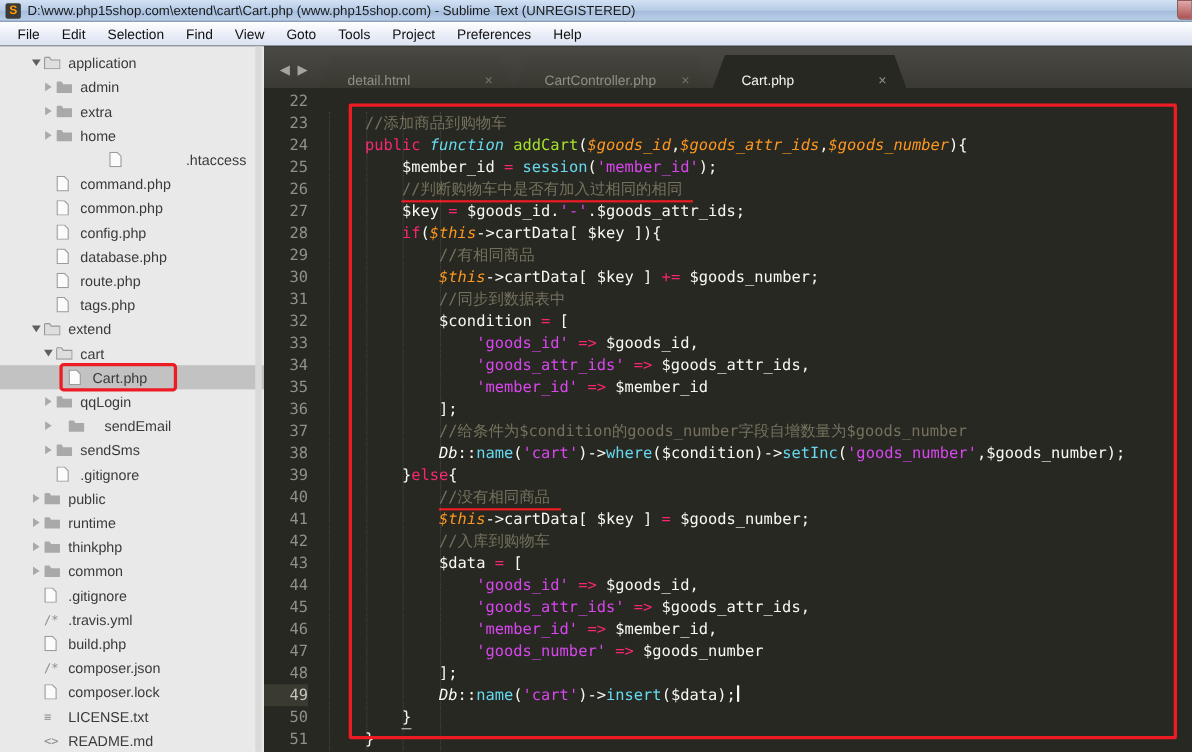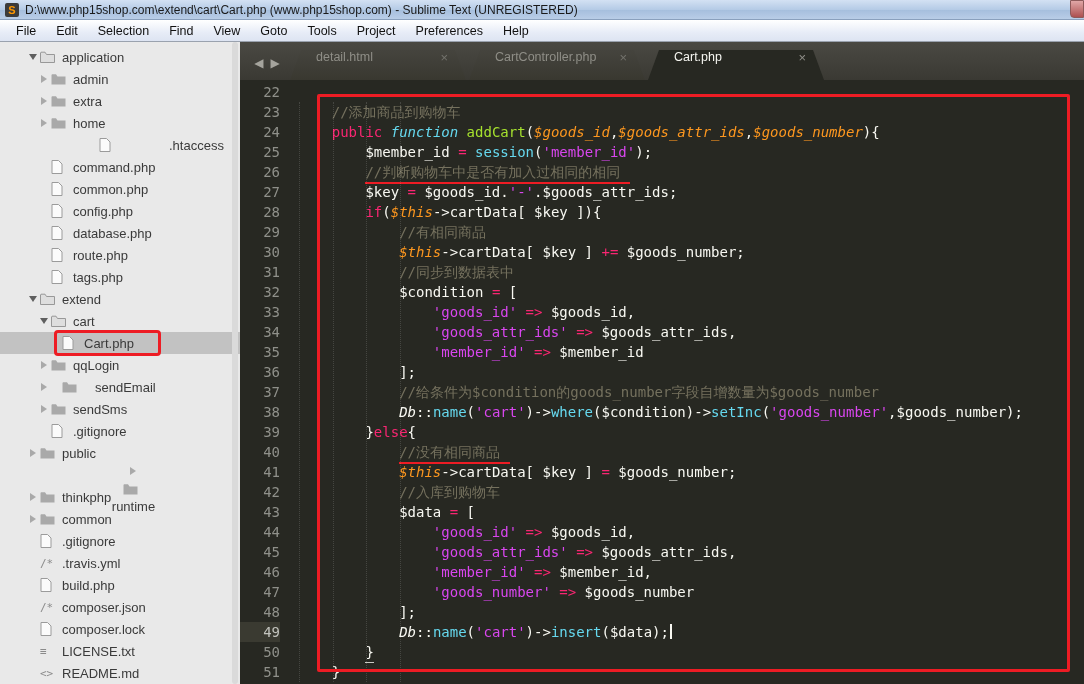--- a/index.html
+++ b/index.html
@@ -33,21 +33,21 @@
   .tri-down{width:0;height:0;border-left:4px solid transparent;border-right:4px solid transparent;border-top:6px solid #5f5f5f}
   .tree-icon{width:21px;flex:0 0 21px;display:flex;align-items:center}
   .txt-icon{font-family:"DejaVu Sans Mono",monospace;font-size:11px;color:#8b8b8b}
   .side-label{padding-left:1px}
 
   
   .editor{position:absolute;left:240px;top:42px;width:844px;height:642px;background:#272822;overflow:hidden}
   .tabbar{position:relative;height:38px;background:linear-gradient(#4a4943,#3a3933);display:flex;align-items:flex-end;padding-left:4px}
   .tab-arrows{width:46px;flex:0 0 46px;height:30px;display:flex;align-items:center;justify-content:center;gap:7px;
     color:#a5a49d;font-size:12px;margin-bottom:2px}
-  .tab{width:176px;height:30px;margin-right:3px;display:flex;align-items:flex-start;justify-content:space-between;
+  .tab{width:176px;height:30px;margin-right:3px;display:flex;align-items:flex-end;justify-content:space-between;
     padding:0 18px 0 26px;clip-path:polygon(11px 0,calc(100% - 11px) 0,100% 100%,0 100%);
     background:linear-gradient(#45443e,#393830);color:#8f8e87;font-size:12.5px}
   .tab.active{background:#272822;color:#f5f5f0}
   .tab .close-x{font-size:13px;color:#73726c}
   .tab.active .close-x{color:#8f8e88}
 
   
   .code{position:absolute;left:0;top:38px;width:708px;height:604px;padding-top:2px;
     font-family:"DejaVu Sans Mono","DejaVu Sans",monospace;font-size:14px;color:#f8f8f2}
   .code-row{display:flex;height:20px;line-height:20px}
@@ -280,21 +280,21 @@
       <span class="tree-arrow">
         <span class="tri-right"></span>
       </span>
       <span class="tree-icon">
         <svg width="15" height="12" viewBox="0 0 15 12">
           <path d="M.5 2 L.5 11.5 L14.5 11.5 L14.5 3.5 L6.5 3.5 L5 1.2 L1 1.2 Z" fill="#a9a9a9"></path>
         </svg>
       </span>
       <span class="side-label">public</span>
     </div>
-    <div class="side-row" style="padding-left: 26px; flex-direction: column;">
+    <div class="side-row" style="padding-left: 26px;">
       <span class="tree-arrow">
         <span class="tri-right"></span>
       </span>
       <span class="tree-icon">
         <svg width="15" height="12" viewBox="0 0 15 12">
           <path d="M.5 2 L.5 11.5 L14.5 11.5 L14.5 3.5 L6.5 3.5 L5 1.2 L1 1.2 Z" fill="#a9a9a9"></path>
         </svg>
       </span>
       <span class="side-label">runtime</span>
     </div>

